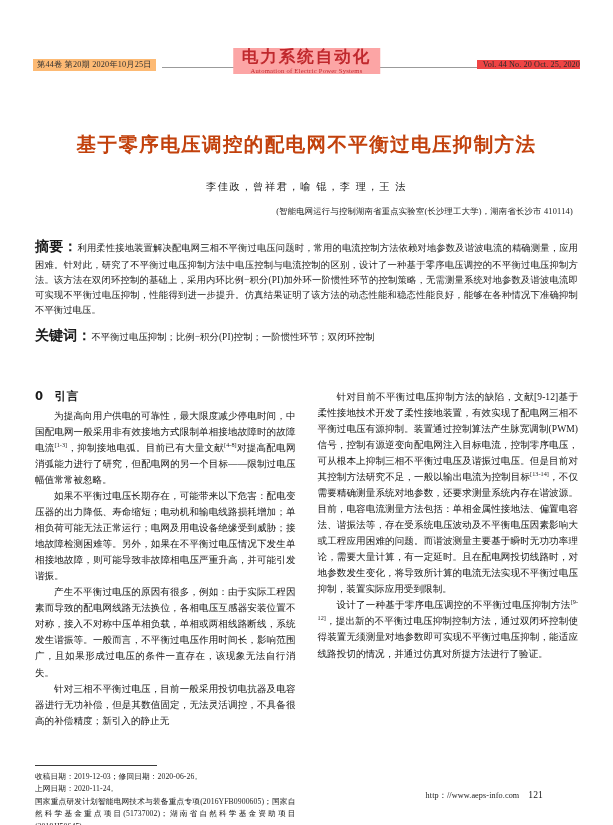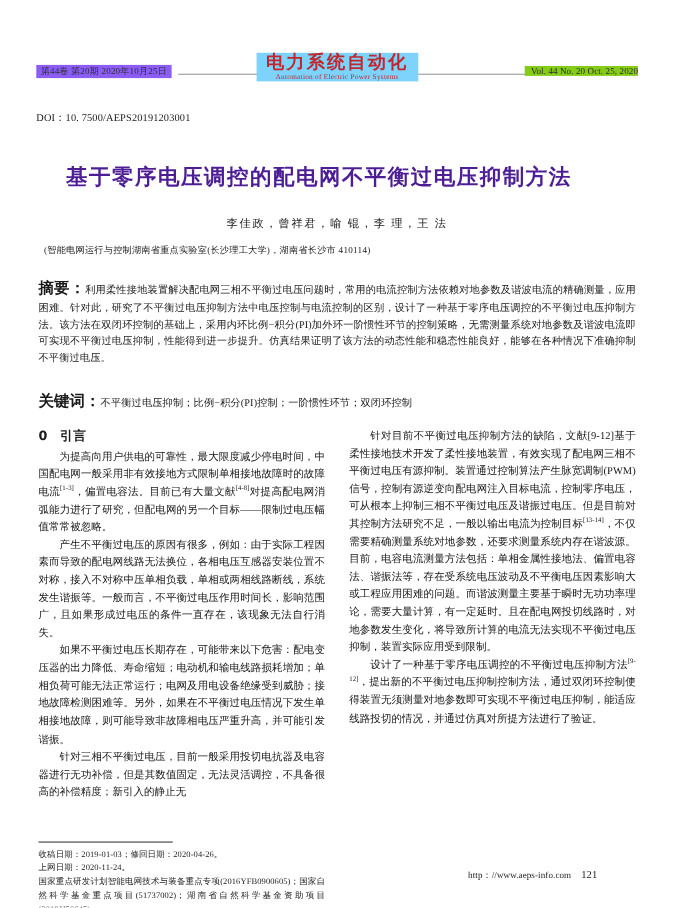--- a/index.html
+++ b/index.html
@@ -42,41 +42,41 @@
     top: 13px;
     background: #ffffff;
     padding-right: 6px;
     font-size: 8.2px;
     letter-spacing: .2px;
     color: #2b2b2b;
     font-family: "Liberation Serif", serif;
   }
   .mast-left .vol-badge {
     display: inline-block;
-    background: #8b5cf6;
+    background: #fdba74;
     color: #303030;
     padding: 1px 4px;
     line-height: 1.25;
   }
   .mast-right {
     position: absolute;
     right: 0;
     top: 14px;
-    background: #84cc16;
+    background: #ef4444;
     padding-left: 6px;
     font-size: 8.2px;
     color: #2b2b2b;
     letter-spacing: .1px;
   }
   .mast-logo {
     position: absolute;
     left: 50%;
     top: 2px;
     transform: translateX(-50%);
-    background: #7dd3fc;
+    background: #fca5a5;
     padding: 0 9px;
     text-align: center;
     white-space: nowrap;
   }
   .mast-logo .cn {
     font-size: 16.5px;
     font-weight: bold;
     color: #c0282d;
     letter-spacing: 2px;
     font-family: "DejaVu Serif", "Liberation Serif", serif;
@@ -92,38 +92,38 @@
   .doi {
     margin: 3px 33px 0 33px;
     font-size: 9.4px;
     letter-spacing: .15px;
     color: #1a1a1a;
   }
 
   
   .title {
     margin: 34px 60px 0 60px;
-    text-align: left;
+    text-align: center;
     font-size: 19.5px;
     font-weight: bold;
     letter-spacing: 1.4px;
     line-height: 1.35;
     font-family: "DejaVu Sans", "Liberation Sans", sans-serif;
-    color: #4c1d95;
+    color: #c2410c;
   }
   .authors {
     margin: 22px 40px 12px 40px;
     text-align: center;
     font-size: 10.2px;
     letter-spacing: 1.6px;
     color: #1a1a1a;
   }
   .affiliation {
     margin: 6px 40px 0 40px;
-    text-align: left;
+    text-align: right;
     font-size: 8.3px;
     letter-spacing: .25px;
     color: #1a1a1a;
   }
 
   
   .abstract-block {
     margin: 18px 35px 0 35px;
   }
   .abs-para {
@@ -134,21 +134,21 @@
     letter-spacing: .1px;
     color: #1a1a1a;
     text-indent: 0;
   }
   .abs-label {
     font-weight: bold;
     font-family: "DejaVu Sans", "Liberation Sans", sans-serif;
     font-size: 14px;
   }
   .keywords {
-    margin-top: 20px;
+    margin-top: 6px;
     font-size: 9.3px;
     line-height: 1.62;
     letter-spacing: .1px;
   }
 
   
   .columns {
     position: absolute;
     left: 35px;
     right: 35px;
@@ -232,21 +232,20 @@
     <div class="mast-left">
       <span class="vol-badge">第44卷  第20期  2020年10月25日</span>
     </div>
     <div class="mast-logo">
       <div class="cn">电力系统自动化</div>
       <div class="en">Automation of Electric Power Systems</div>
     </div>
     <div class="mast-right">Vol. 44 No. 20 Oct. 25, 2020</div>
   </div>
 
-  <div class="doi">DOI：10. 7500/AEPS20191203001</div>
 
   <div class="title">基于零序电压调控的配电网不平衡过电压抑制方法</div>
   <div class="authors">李佳政，曾祥君，喻  锟，李  理，王  法</div>
   <div class="affiliation">(智能电网运行与控制湖南省重点实验室(长沙理工大学)，湖南省长沙市 410114)</div>
 
   <div class="abstract-block">
     <div class="abs-para">
       <span class="abs-label">摘要：</span><span>利用柔性接地装置解决配电网三相不平衡过电压问题时，常用的电流控制方法依赖对地参数及谐波电流的精确测量，应用困难。针对此，研究了不平衡过电压抑制方法中电压控制与电流控制的区别，设计了一种基于零序电压调控的不平衡过电压抑制方法。该方法在双闭环控制的基础上，采用内环比例−积分(PI)加外环一阶惯性环节的控制策略，无需测量系统对地参数及谐波电流即可实现不平衡过电压抑制，性能得到进一步提升。仿真结果证明了该方法的动态性能和稳态性能良好，能够在各种情况下准确抑制不平衡过电压。</span>
     </div>
     <div class="keywords">
@@ -254,31 +253,31 @@
     </div>
   </div>
 
   <div class="columns">
 
     <div class="col">
       <div class="section-head">
         <span class="num">0</span><span>引言</span>
       </div>
 
-      <p class="body"><span>为提高向用户供电的可靠性，最大限度减少停电时间，中国配电网一般采用非有效接地方式限制单相接地故障时的故障电流</span><sup>[1-3]</sup><span>，偏置电容法。目前已有大量文献</span><sup>[4-8]</sup><span>对提高配电网消弧能力进行了研究，但配电网的另一个目标——限制过电压幅值常常被忽略。</span></p>
+      <p class="body"><span>为提高向用户供电的可靠性，最大限度减少停电时间，中国配电网一般采用非有效接地方式限制单相接地故障时的故障电流</span><sup>[1-3]</sup><span>，抑制接地电弧。目前已有大量文献</span><sup>[4-8]</sup><span>对提高配电网消弧能力进行了研究，但配电网的另一个目标——限制过电压幅值常常被忽略。</span></p>
+
+      <p class="body"><span>如果不平衡过电压长期存在，可能带来以下危害：配电变压器的出力降低、寿命缩短；电动机和输电线路损耗增加；单相负荷可能无法正常运行；电网及用电设备绝缘受到威胁；接地故障检测困难等。另外，如果在不平衡过电压情况下发生单相接地故障，则可能导致非故障相电压严重升高，并可能引发谐振。</span></p>
 
       <p class="body"><span>产生不平衡过电压的原因有很多，例如：由于实际工程因素而导致的配电网线路无法换位，各相电压互感器安装位置不对称，接入不对称中压单相负载，单相或两相线路断线，系统发生谐振等。一般而言，不平衡过电压作用时间长，影响范围广，且如果形成过电压的条件一直存在，该现象无法自行消失。</span></p>
-
-      <p class="body"><span>如果不平衡过电压长期存在，可能带来以下危害：配电变压器的出力降低、寿命缩短；电动机和输电线路损耗增加；单相负荷可能无法正常运行；电网及用电设备绝缘受到威胁；接地故障检测困难等。另外，如果在不平衡过电压情况下发生单相接地故障，则可能导致非故障相电压严重升高，并可能引发谐振。</span></p>
 
       <p class="body"><span>针对三相不平衡过电压，目前一般采用投切电抗器及电容器进行无功补偿，但是其数值固定，无法灵活调控，不具备很高的补偿精度；新引入的静止无</span></p>
 
       <div class="footnote">
         <div class="footnote-rule"></div>
-        <p class="fn-line">收稿日期：2019-01-03；修回日期：2020-04-26。</p>
+        <p class="fn-line">收稿日期：2019-12-03；修回日期：2020-06-26。</p>
         <p class="fn-line">上网日期：2020-11-24。</p>
         <p class="fn-line">国家重点研发计划智能电网技术与装备重点专项(2016YFB0900605)；国家自然科学基金重点项目(51737002)；湖南省自然科学基金资助项目(2019JJ50645)。</p>
       </div>
     </div>
 
     <div class="col">
 
       <p class="body"><span>针对目前不平衡过电压抑制方法的缺陷，文献[9-12]基于柔性接地技术开发了柔性接地装置，有效实现了配电网三相不平衡过电压有源抑制。装置通过控制算法产生脉宽调制(PWM)信号，控制有源逆变向配电网注入目标电流，控制零序电压，可从根本上抑制三相不平衡过电压及谐振过电压。但是目前对其控制方法研究不足，一般以输出电流为控制目标</span><sup>[13-14]</sup><span>，不仅需要精确测量系统对地参数，还要求测量系统内存在谐波源。目前，电容电流测量方法包括：单相金属性接地法、偏置电容法、谐振法等，存在受系统电压波动及不平衡电压因素影响大或工程应用困难的问题。而谐波测量主要基于瞬时无功功率理论，需要大量计算，有一定延时。且在配电网投切线路时，对地参数发生变化，将导致所计算的电流无法实现不平衡过电压抑制，装置实际应用受到限制。</span></p>
 
       <p class="body"><span>设计了一种基于零序电压调控的不平衡过电压抑制方法</span><sup>[9-12]</sup><span>，提出新的不平衡过电压抑制控制方法，通过双闭环控制使得装置无须测量对地参数即可实现不平衡过电压抑制，能适应线路投切的情况，并通过仿真对所提方法进行了验证。</span></p>

